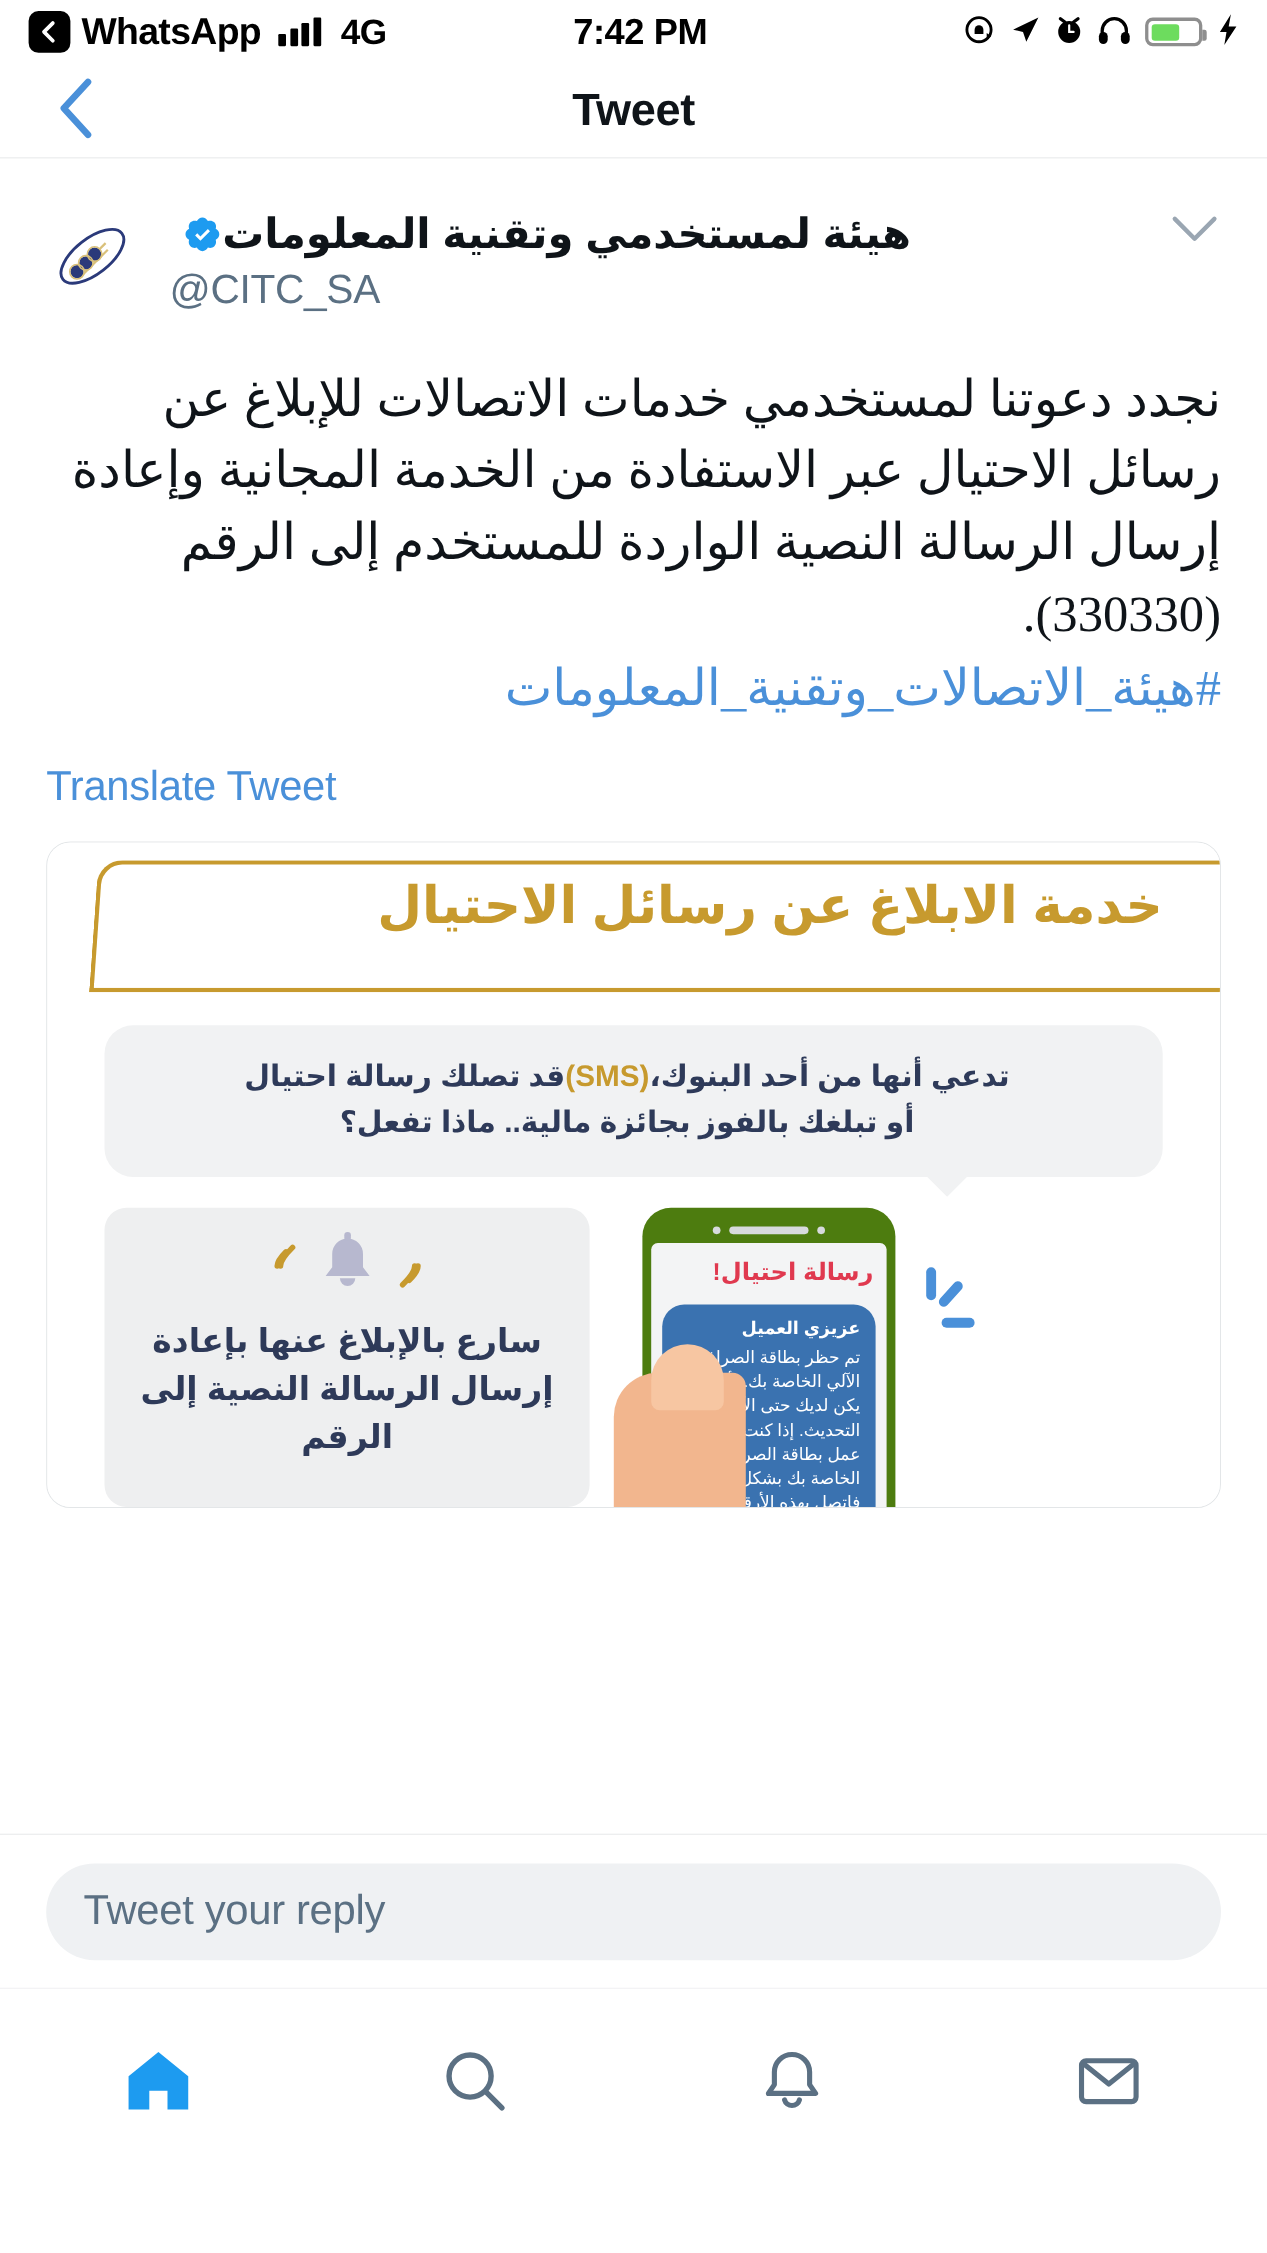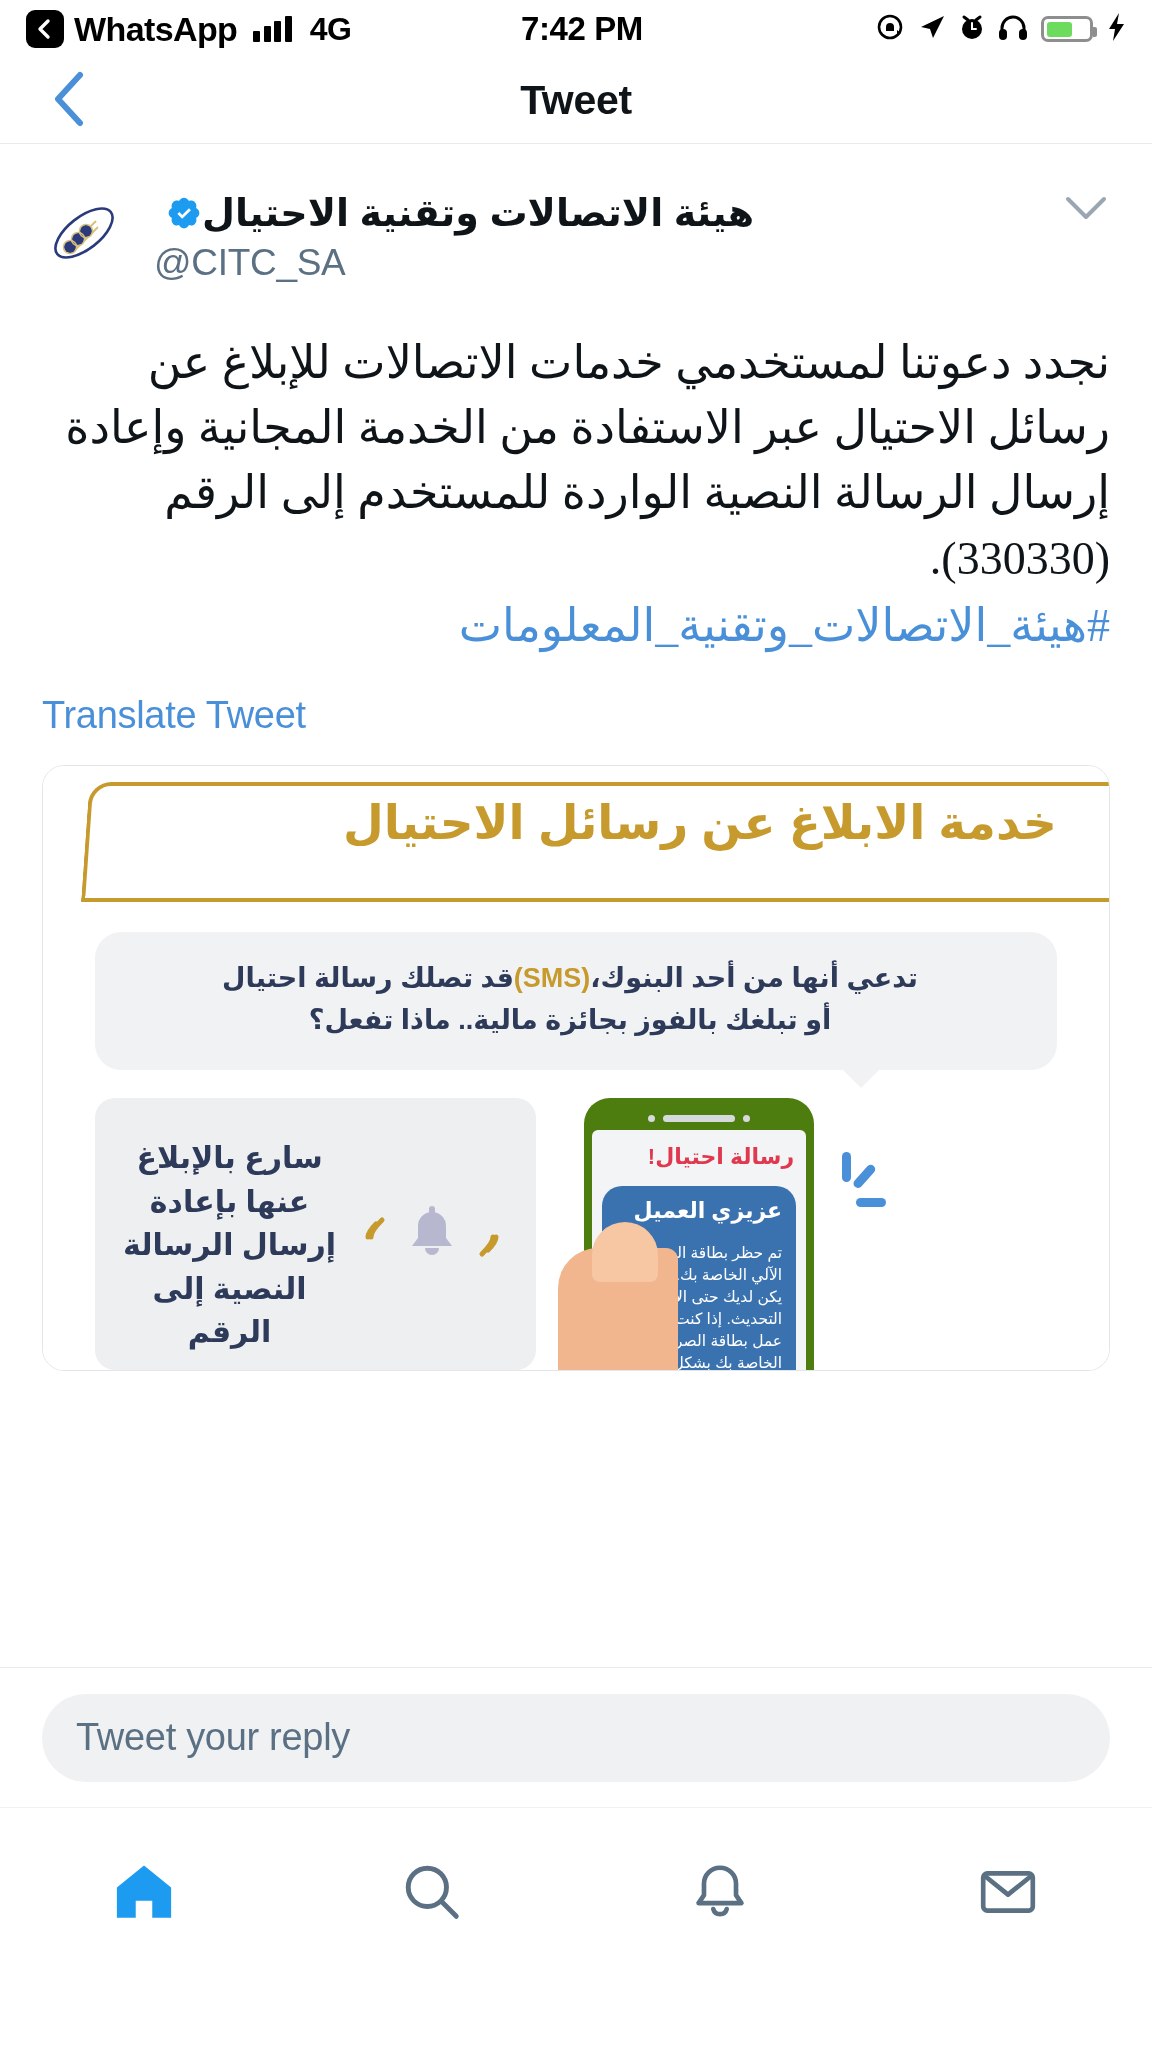--- a/index.html
+++ b/index.html
@@ -126,21 +126,21 @@
   .info-sub:after {
     content:''; position:absolute; bottom:-18px; right: 176px;
     border-left: 20px solid transparent; border-right: 20px solid transparent;
     border-top: 20px solid #f1f2f3;
   }
 
   .info-panels { display: flex; gap: 22px; padding: 28px 52px 0 52px; height: 300px; }
   .panel-left { flex: 1 1 50%; position: relative; }
   .panel-right {
     flex: 1 1 44%; background: #eeeff0; border-radius: 20px;
-    display: flex; flex-direction: row; align-items: center;
+    display: flex; flex-direction: column; align-items: center;
     padding: 22px 18px 0 18px;
   }
   .bell-wrap { display: flex; align-items: center; gap: 10px; margin-bottom: 16px; }
   .panel-right p {
     font-size: 30px; font-weight: 700; color: #2e3a59;
     text-align: center; line-height: 1.45; direction: rtl;
   }
 
   
   .phone {
@@ -157,21 +157,21 @@
   }
   .fraud-tag {
     position: absolute; top: 14px; right: 12px;
     font-size: 22px; font-weight: 700; color: #e0394f; direction: rtl;
   }
   .sms-bubble {
     position: absolute; left: 10px; right: 10px; top: 56px; bottom: -40px;
     background: #3a72b0; border-radius: 20px; padding: 12px 14px; color: #fff;
     direction: rtl; text-align: right;
   }
-  .sms-title { font-size: 22px; font-weight: 700; margin-bottom: 18px; }
+  .sms-title { font-size: 16px; font-weight: 700; margin-bottom: 6px; }
   .sms-text { font-size: 15.5px; line-height: 1.42; }
   .hand {
     position: absolute; left: 0px; top: 150px; width: 120px; height: 130px;
     background: #f2b68e; border-radius: 40px 12px 0 0;
   }
   .hand:before {
     content:''; position:absolute; left: 34px; top: -26px; width: 66px; height: 60px;
     background: #f7c6a2; border-radius: 34px 34px 8px 8px;
   }
   .spark { position: absolute; left: 278px; top: 52px; }
@@ -276,21 +276,21 @@
           <circle cx="32" cy="60" r="6" fill="#2b3a7a"></circle>
           <circle cx="40" cy="52" r="6" fill="#2b3a7a"></circle>
           <circle cx="48" cy="44" r="6" fill="#2b3a7a"></circle>
           <circle cx="32" cy="60" r="6.6" fill="none" stroke="#d9c07a" stroke-width="1.4"></circle>
           <circle cx="40" cy="52" r="6.6" fill="none" stroke="#d9c07a" stroke-width="1.4"></circle>
           <circle cx="48" cy="44" r="6.6" fill="none" stroke="#d9c07a" stroke-width="1.4"></circle>
         </svg>
       </div>
       <div class="who">
         <div class="name-row">
-          <span class="dname">هيئة الاتصالات وتقنية الاحتيال</span>
+          <span class="dname">هيئة لمستخدمي وتقنية المعلومات</span>
           <span class="verified">
             <svg width="36" height="36" viewBox="0 0 24 24">
                 <path fill="#1d9bf0" d="M22.25 12c0-1.43-.88-2.67-2.19-3.34.46-1.39.2-2.9-.81-3.91s-2.52-1.27-3.91-.81C14.67 2.63 13.43 1.75 12 1.75s-2.67.88-3.34 2.19c-1.39-.46-2.9-.2-3.91.81s-1.27 2.52-.81 3.91C2.63 9.33 1.75 10.57 1.75 12s.88 2.67 2.19 3.34c-.46 1.39-.2 2.9.81 3.91s2.52 1.27 3.91.81c.67 1.31 1.91 2.19 3.34 2.19s2.67-.88 3.34-2.19c1.39.46 2.9.2 3.91-.81s1.27-2.52.81-3.91c1.31-.67 2.19-1.91 2.19-3.34z"></path>
                 <path fill="#fff" d="M10.8 15.9l-3.2-3.2 1.3-1.3 1.9 1.9 4.5-4.5 1.3 1.3z"></path>
               </svg>
           </span>
         </div>
         <div class="handle">@CITC_SA</div>
       </div>
       <div class="caret">

